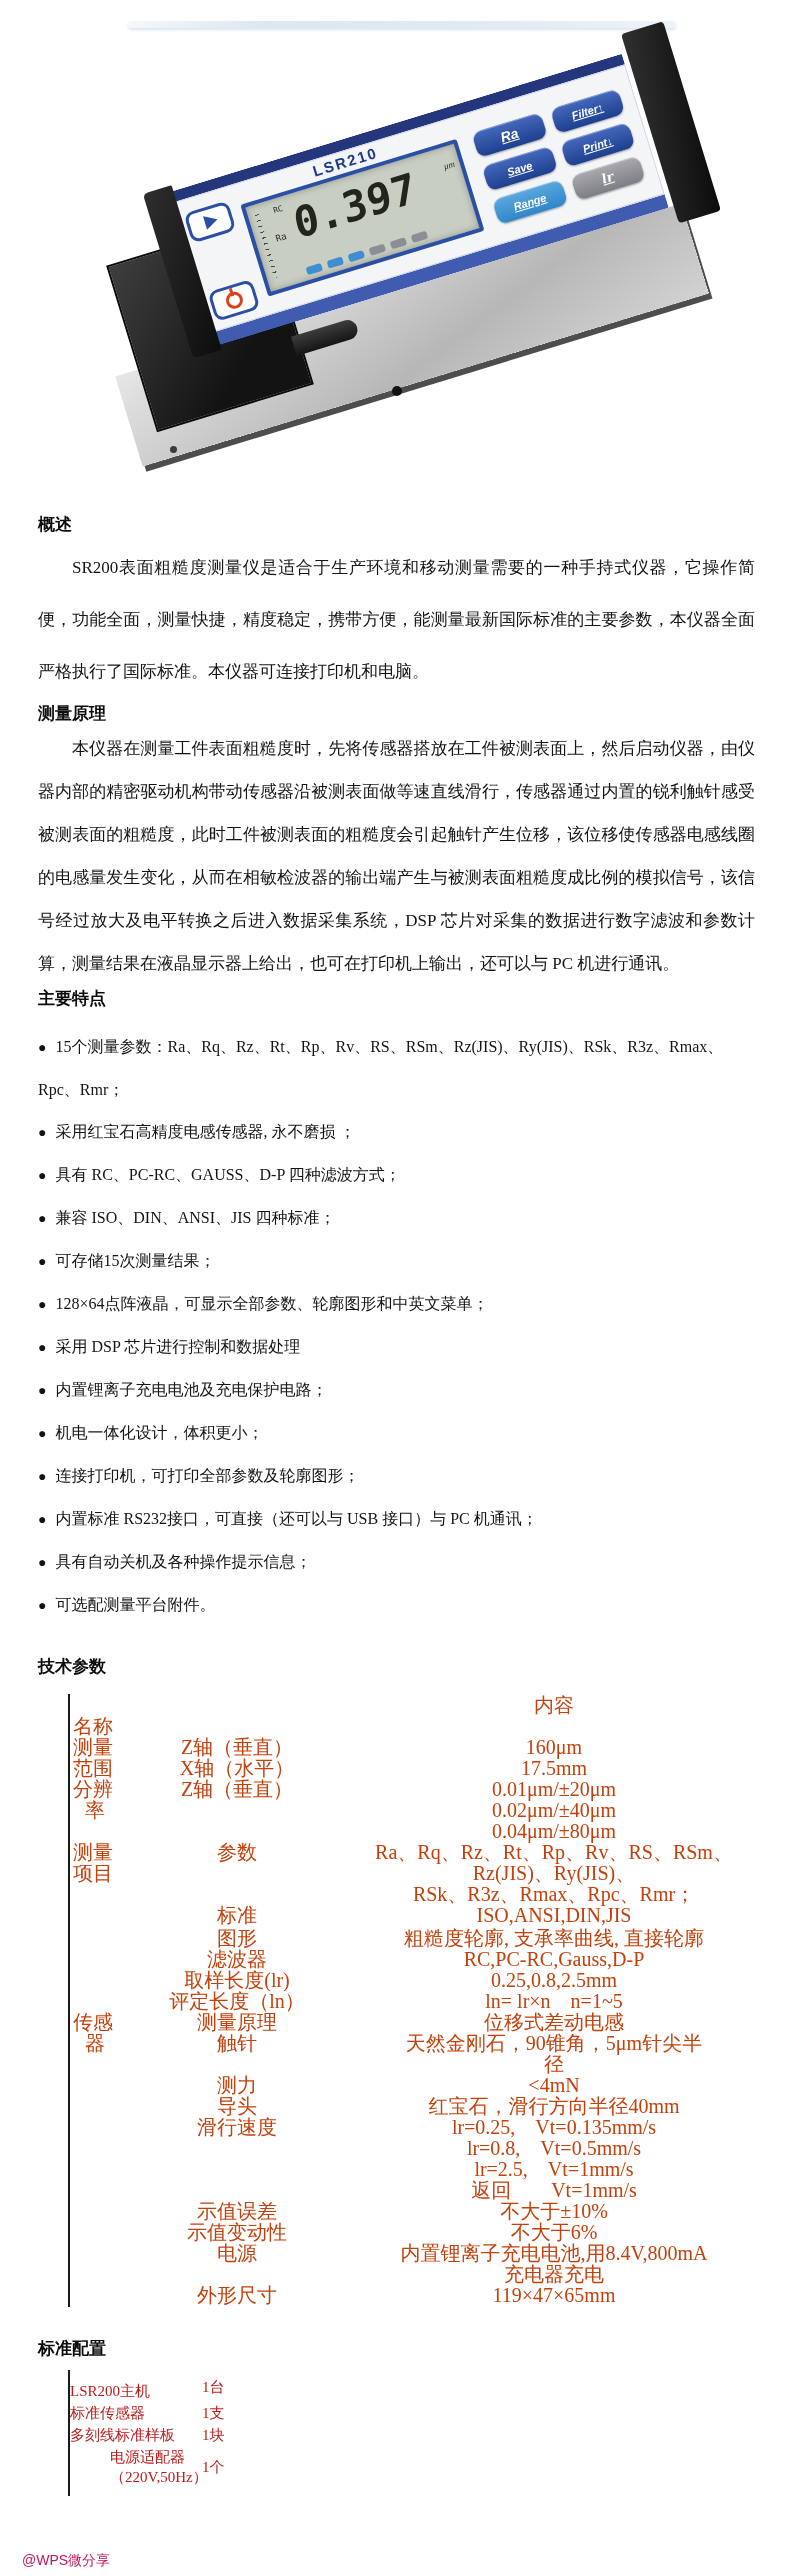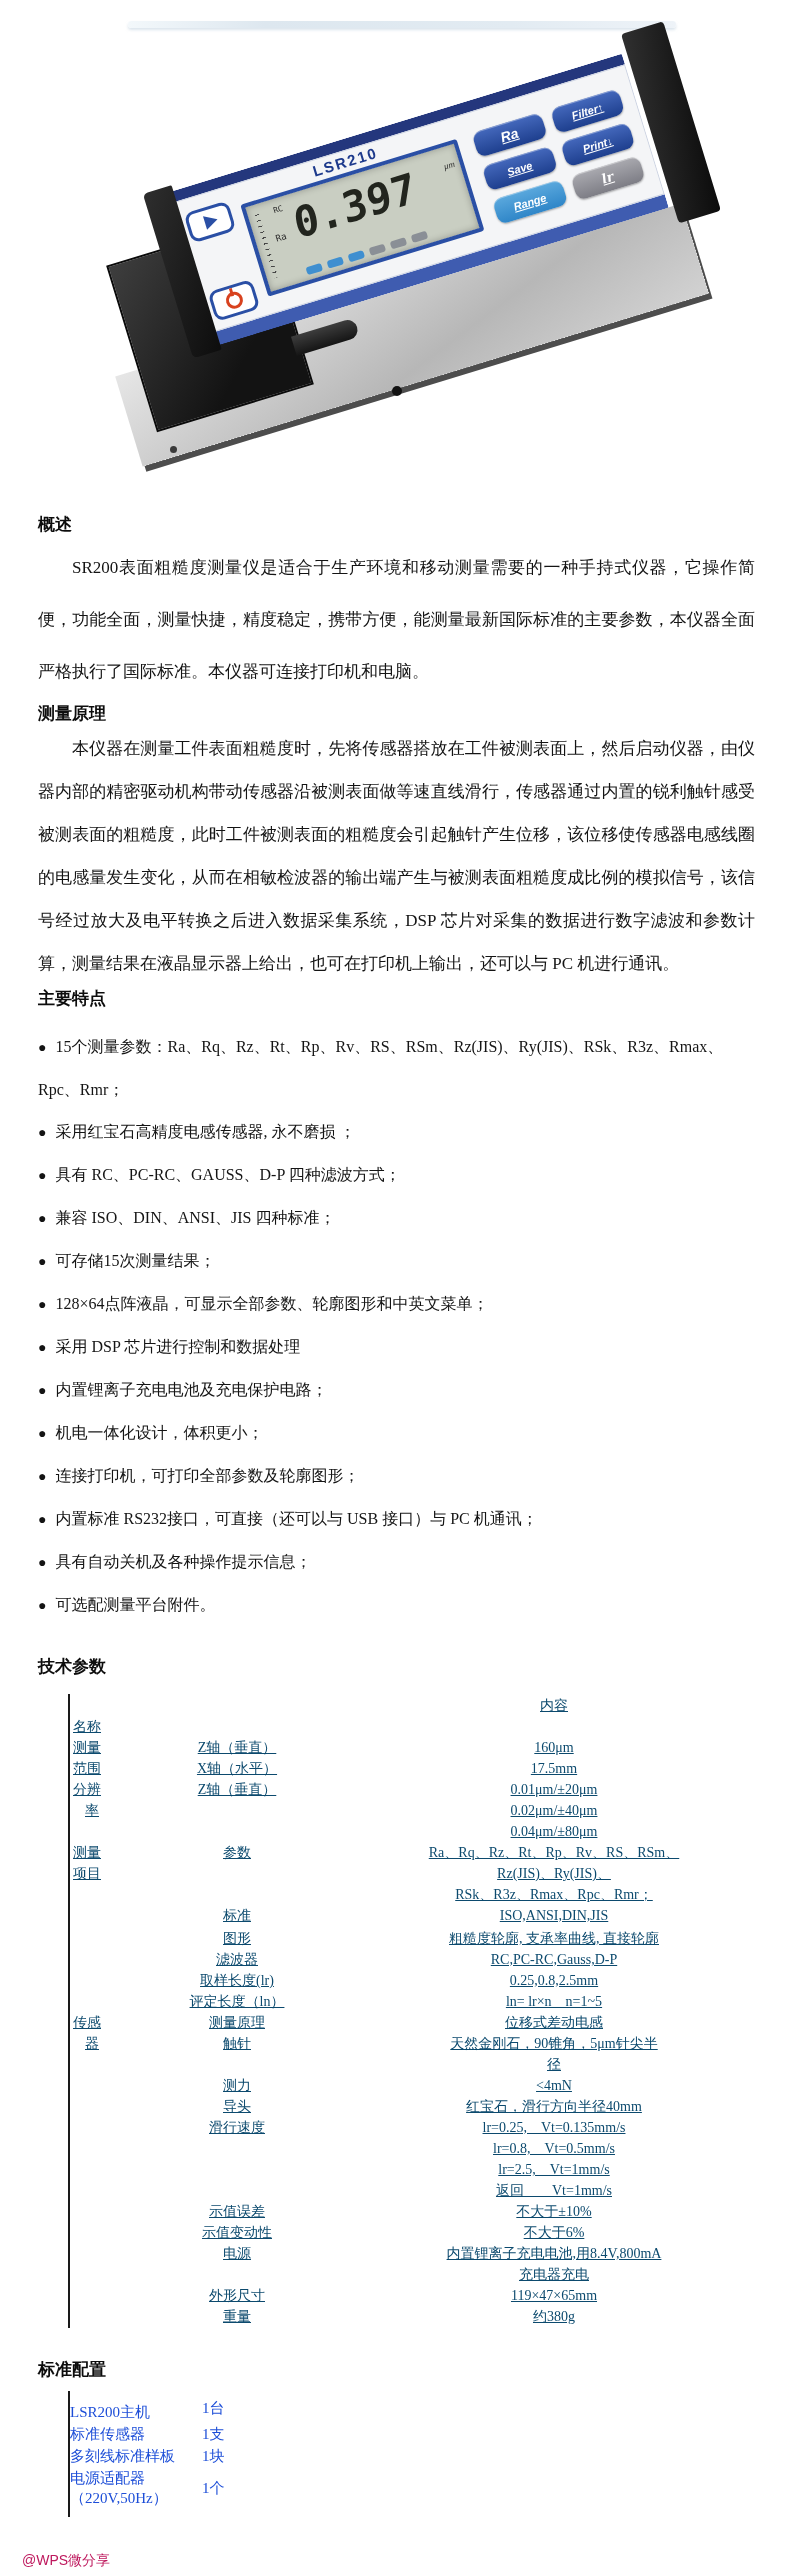--- a/index.html
+++ b/index.html
@@ -77,36 +77,36 @@
   #h-features{margin:2px 0 16px;font-family:Liberation Mono, monospace;}
   #h-specs{margin:28px 0 16px;}
   #h-config{margin:30px 0 10px;}
   p.para{margin:0;font-size:17px;color:#141414;text-align:justify;text-indent:2em;}
   #p-overview{line-height:52px;}
   #p-principle{line-height:43px;}
   .feat{margin:0;font-size:16px;color:#141414;line-height:42px;text-align:left;}
   .feat .dot{display:inline-block;margin-right:9px;font-size:14px;}
 
   
-  .spec-table{margin-left:30px;width:700px;font-size:14px;color:#0c4a6e;text-decoration:underline;}
+  .spec-table{margin-left:30px;width:700px;font-size:20px;color:#c2410c;}
   .sseg{border-left:2px solid #1a1a1a;padding:1px 0;}
   .sseg + .sseg{}
   .srow{display:grid;grid-template-columns:64px 206px 1fr;min-height:21px;line-height:21px;}
   .c1{padding-left:3px;}
   .c1.ind{padding-left:15px;}
   .c2{text-align:center;}
   .c3{text-align:center;}
 
   
   .cfg{border-left:2px solid #1a1a1a;margin-left:30px;width:310px;padding:10px 0 8px;
-       font-size:15px;color:#1d4ed8;}
+       font-size:15px;color:#b91c1c;}
   .crow{display:grid;grid-template-columns:132px 1fr;padding:1px 0;line-height:20px;}
   .crow .qty{padding-top:0;}
   .crow.first .qty{margin-top:-4px;}
-  .cname span{display:block;}
+  .cname span{display:block;padding-left:40px;}
 
   
   .wm{position:absolute;left:10px;bottom:6px;height:26px;display:flex;align-items:flex-end;}
   .wm-text{font-family:"Liberation Sans","DejaVu Sans",sans-serif;font-size:14px;color:#be185d;
            position:relative;padding-left:12px;}
 </style>
 </head>
 <body>
 
 <div id="photo">
@@ -329,25 +329,20 @@
       <div class="srow">
           <span class="c1"></span>
           <span class="c2"></span>
           <span class="c3">充电器充电</span>
         </div>
       <div class="srow">
           <span class="c1"></span>
           <span class="c2">外形尺寸</span>
           <span class="c3">119×47×65mm</span>
         </div>
-      <div class="srow">
-          <span class="c1"></span>
-          <span class="c2">重量</span>
-          <span class="c3">约380g</span>
-        </div>
     </div>
   </div>
 
   <h3 class="sec" id="h-config">标准配置</h3>
   <div class="cfg">
     <div class="crow first">
       <span class="cname">LSR200主机</span>
       <span class="qty">1台</span>
     </div>
     <div class="crow">

